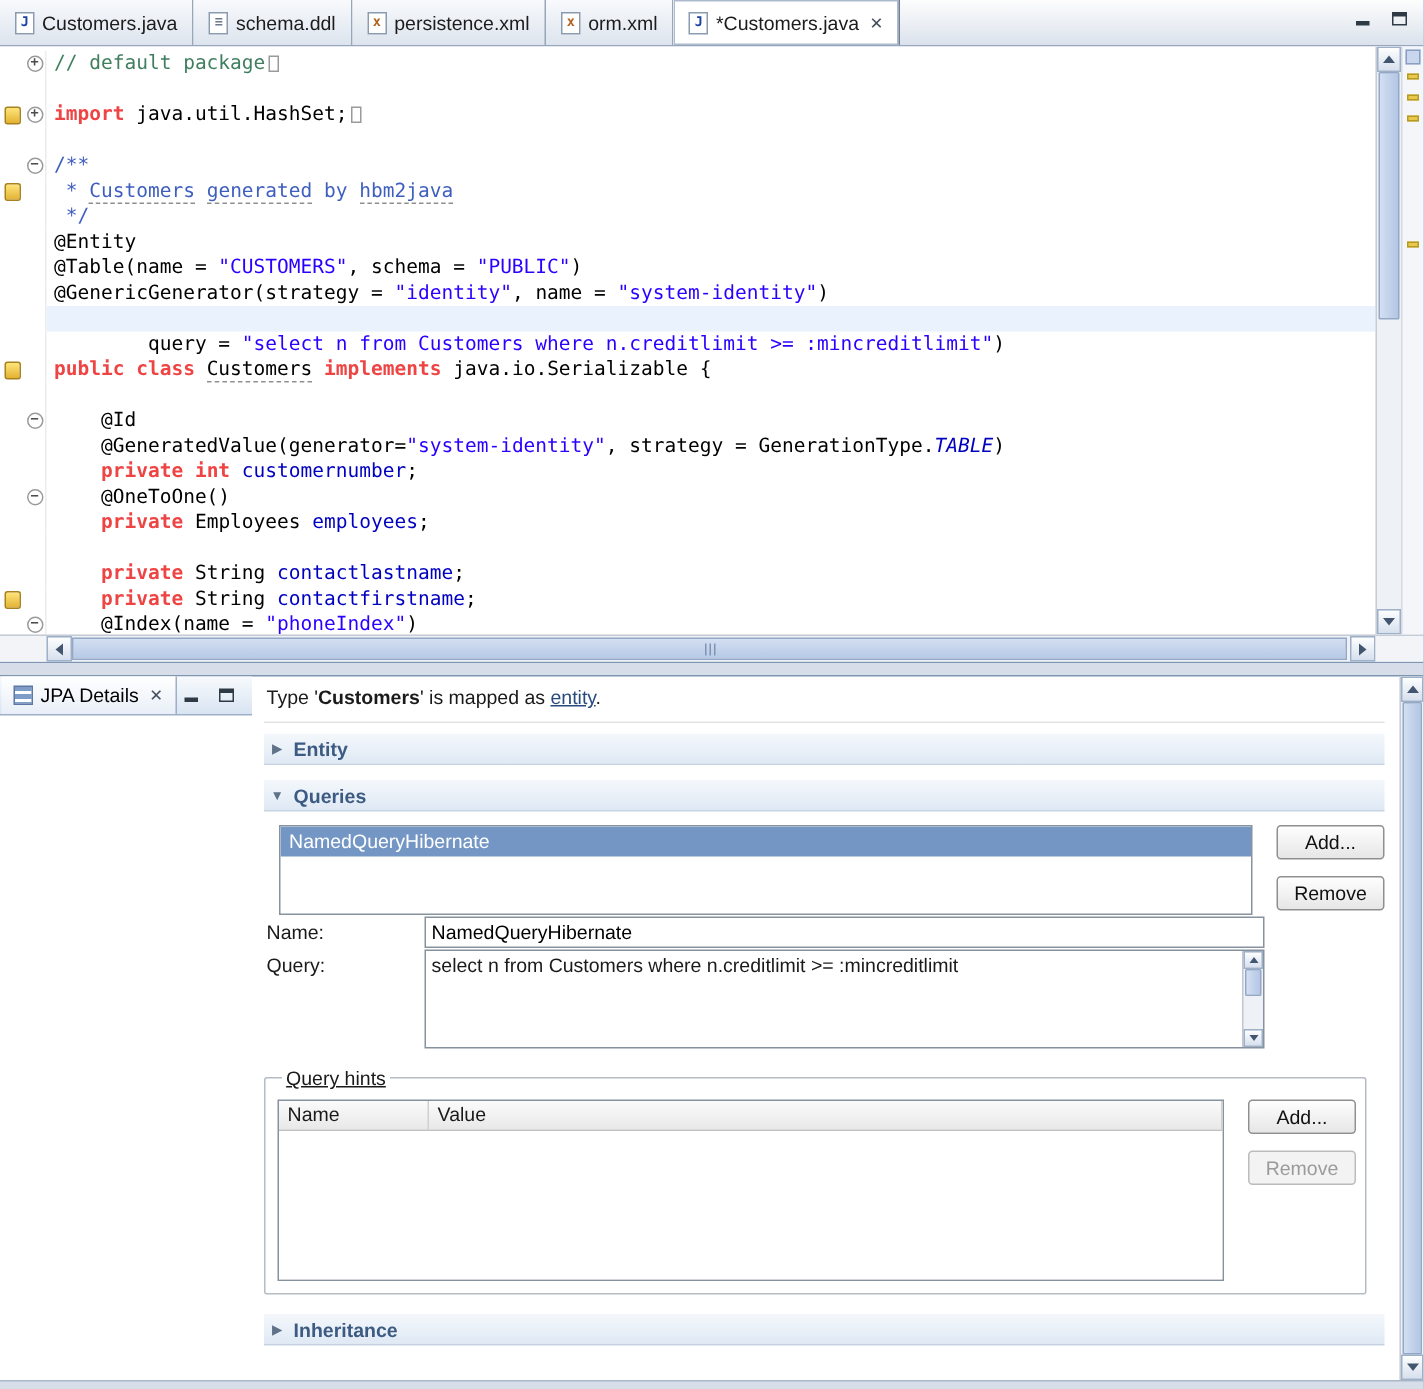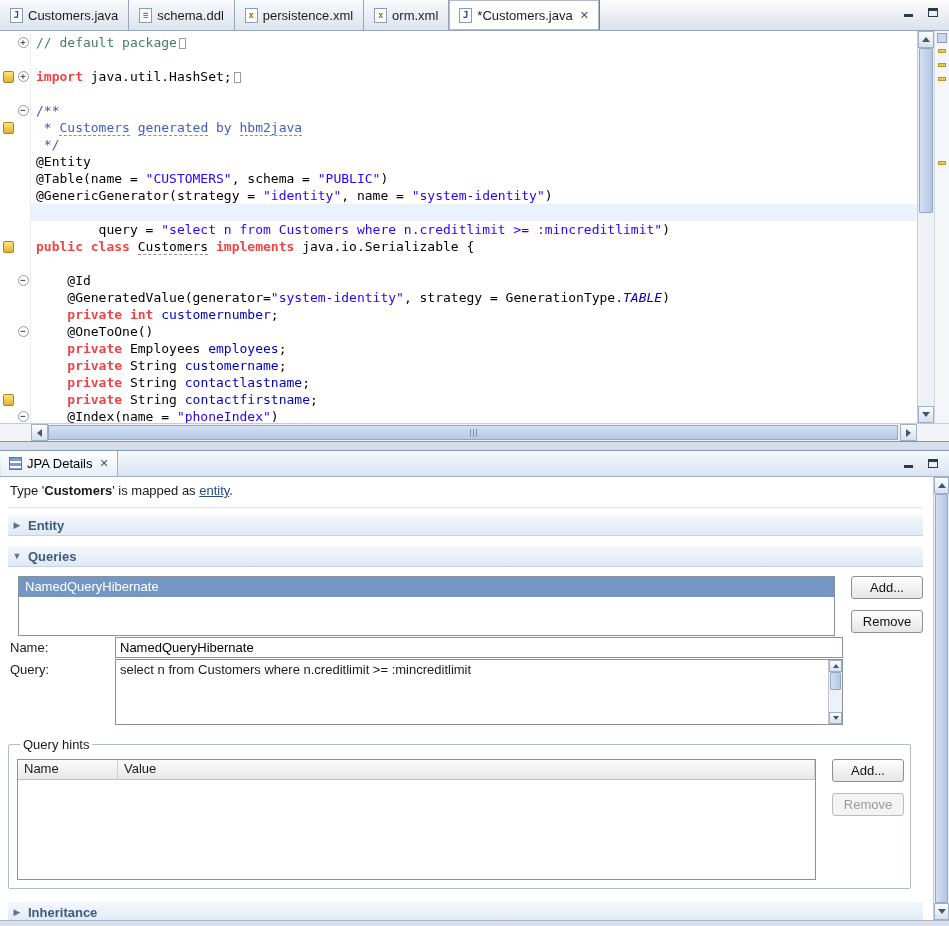--- a/index.html
+++ b/index.html
@@ -62,21 +62,21 @@
   .h-end { width:32px; flex:none; background:#f2f4f8; }
   .sb-btn-h { width:17px; height:100%; flex:none; background:linear-gradient(#fdfefe,#d7e0ee); border:1px solid #9eb0c8; display:flex; align-items:center; justify-content:center; }
   .h-track { flex:1; position:relative; }
   .h-thumb { position:absolute; top:1px; bottom:1px; left:0; right:2px; background:linear-gradient(#d3dff2,#b7c9e6); border:1px solid #93a8c7; display:flex; align-items:center; justify-content:center; gap:2px; }
   .h-grip { width:1px; height:8px; background:#7e94b5; }
 
   .sash { height:8px; flex:none; background:#d7dee9; cursor:row-resize; }
   .bottom-strip { height:6px; flex:none; background:#d7dee9; border-top:1px solid #aab7c9; }
 
   
-  .jpa-panel { height:470px; flex:none; display:flex; flex-direction:column; background:#fff; border-top:1px solid #7f96b2; }
+  .jpa-panel { height:470px; flex:none; display:flex; flex-direction:row; background:#fff; border-top:1px solid #7f96b2; }
   .jpa-tabbar { height:26px; flex:none; background:linear-gradient(#f7fafd,#d9e4f2); border-bottom:1px solid #9fb0c6; display:flex; align-items:stretch; padding-left:1px; }
   .jpa-tab { display:flex; align-items:center; padding:0 8px; background:linear-gradient(#ffffff,#e9eff8); border-right:1px solid #9fb0c6; font-size:13px; }
   .jpa-icon { width:13px; height:13px; margin-right:5px; border:1px solid #5c77a3; background:repeating-linear-gradient(#7d9cc8 0 3px, #fff 3px 5px); flex:none; }
 
   .jpa-row { flex:1; display:flex; overflow:hidden; }
   .jpa-content { flex:1; overflow:hidden; padding:2px 10px 0 8px; font-size:13px; color:#1a1a1a; }
   .type-line { padding:4px 0 9px 2px; border-bottom:1px solid #e3e3e3; margin-bottom:6px; }
   .type-line b { font-weight:bold; }
   .link { color:#284b7e; text-decoration:underline; cursor:pointer; }
 
@@ -97,21 +97,21 @@
   .name-input { flex:1; height:21px; border:1px solid #86929e; font:13px "Liberation Sans",sans-serif; padding:0 4px; background:#fff; }
   .qtext { flex:1; height:66px; border:1px solid #86929e; display:flex; background:#fff; overflow:hidden; }
   .qtext-inner { flex:1; padding:2px 4px; white-space:pre-wrap; font-size:13px; }
   .mini-scroll { width:14px; flex:none; border-left:1px solid #c0c7d0; background:#eef1f6; display:flex; flex-direction:column; }
   .mini-btn { height:12px; flex:none; background:linear-gradient(#fdfefe,#d7e0ee); border:1px solid #9eb0c8; display:flex; align-items:center; justify-content:center; }
   .mini-btn .tri-up { border-left-width:3px; border-right-width:3px; border-bottom-width:4px; }
   .mini-btn .tri-down { border-left-width:3px; border-right-width:3px; border-top-width:4px; }
   .mini-thumb { top:0; height:45%; }
 
   fieldset.hints { border:1px solid #b6bcc4; border-radius:2px; padding:7px 6px 8px 8px; margin-top:12px; margin-right:12px; }
-  fieldset.hints legend { font-size:13px; padding:0 3px; margin-left:3px; color:#1a1a1a; }
+  fieldset.hints legend { font-size:13px; padding:0 3px; margin-left:3px; color:#1a1a1a;text-decoration:underline; }
   .hints-inner { display:flex; align-items:flex-start; }
   .htable { flex:1; border:1px solid #86929e; background:#fff; height:121px; display:flex; flex-direction:column; overflow:hidden; }
   .thead { display:flex; height:20px; flex:none; background:linear-gradient(#fbfbfb,#e8e8e8); border-bottom:1px solid #c2c2c2; }
   .th { font-size:13px; padding:1px 6px; border-right:1px solid #d0d0d0; }
   .th-name { width:100px; flex:none; }
   .th-value { flex:1; }
   .tbody { flex:1; background:#fff; }
   .jpa-scroll { width:16px; }
   .inherit-section { margin-top:12px; margin-bottom:0; }
 </style>
@@ -168,21 +168,21 @@
           <div class="code-line"><span class="gut-a"></span><span class="gut-b"></span><span class="code-text"><span class="tk-d">@GenericGenerator(strategy = </span><span class="tk-s">"identity"</span><span class="tk-d">, name = </span><span class="tk-s">"system-identity"</span><span class="tk-d">)</span></span></div>
           <div class="code-line hl"><span class="gut-a"></span><span class="gut-b"></span></div>
           <div class="code-line"><span class="gut-a"></span><span class="gut-b"></span><span class="code-text"><span class="tk-d">        query = </span><span class="tk-s">"select n from Customers where n.creditlimit &gt;= :mincreditlimit"</span><span class="tk-d">)</span></span></div>
           <div class="code-line"><span class="gut-a"><span class="warnicon"></span></span><span class="gut-b"></span><span class="code-text"><span class="tk-k">public class</span><span class="tk-d"> </span><span class="tk-d tk-u">Customers</span><span class="tk-d"> </span><span class="tk-k">implements</span><span class="tk-d"> java.io.Serializable {</span></span></div>
           <div class="code-line"><span class="gut-a"></span><span class="gut-b"></span><span class="code-text"></span></div>
           <div class="code-line"><span class="gut-a"></span><span class="gut-b"><span class="foldbtn">−</span></span><span class="code-text"><span class="tk-d">    @Id</span></span></div>
           <div class="code-line"><span class="gut-a"></span><span class="gut-b"></span><span class="code-text"><span class="tk-d">    @GeneratedValue(generator=</span><span class="tk-s">"system-identity"</span><span class="tk-d">, strategy = GenerationType.</span><span class="tk-st">TABLE</span><span class="tk-d">)</span></span></div>
           <div class="code-line"><span class="gut-a"></span><span class="gut-b"></span><span class="code-text"><span class="tk-d">    </span><span class="tk-k">private int</span><span class="tk-d"> </span><span class="tk-f">customernumber</span><span class="tk-d">;</span></span></div>
           <div class="code-line"><span class="gut-a"></span><span class="gut-b"><span class="foldbtn">−</span></span><span class="code-text"><span class="tk-d">    @OneToOne()</span></span></div>
           <div class="code-line"><span class="gut-a"></span><span class="gut-b"></span><span class="code-text"><span class="tk-d">    </span><span class="tk-k">private</span><span class="tk-d"> Employees </span><span class="tk-f">employees</span><span class="tk-d">;</span></span></div>
-          <div class="code-line"><span class="gut-a"></span><span class="gut-b"></span><span class="code-text"><span class="tk-d">    </span><span class="tk-k">private</span><span class="tk-d"> String </span><span class="tk-f">customername</span><span class="tk-d">;</span></span></div>
+          <div class="code-line"><span class="gut-a"></span><span class="gut-b"></span></div>
           <div class="code-line"><span class="gut-a"></span><span class="gut-b"></span><span class="code-text"><span class="tk-d">    </span><span class="tk-k">private</span><span class="tk-d"> String </span><span class="tk-f">contactlastname</span><span class="tk-d">;</span></span></div>
           <div class="code-line"><span class="gut-a"><span class="warnicon"></span></span><span class="gut-b"></span><span class="code-text"><span class="tk-d">    </span><span class="tk-k">private</span><span class="tk-d"> String </span><span class="tk-f">contactfirstname</span><span class="tk-d">;</span></span></div>
           <div class="code-line"><span class="gut-a"></span><span class="gut-b"><span class="foldbtn">−</span></span><span class="code-text"><span class="tk-d">    @Index(name = </span><span class="tk-s tk-u">"phoneIndex"</span><span class="tk-d">)</span></span></div>
         </div>
       <div class="vscroll">
         <div class="sb-btn">
             <span class="tri-up"></span>
           </div>
         <div class="sb-track">
             <div class="sb-thumb ed-thumb"></div>

